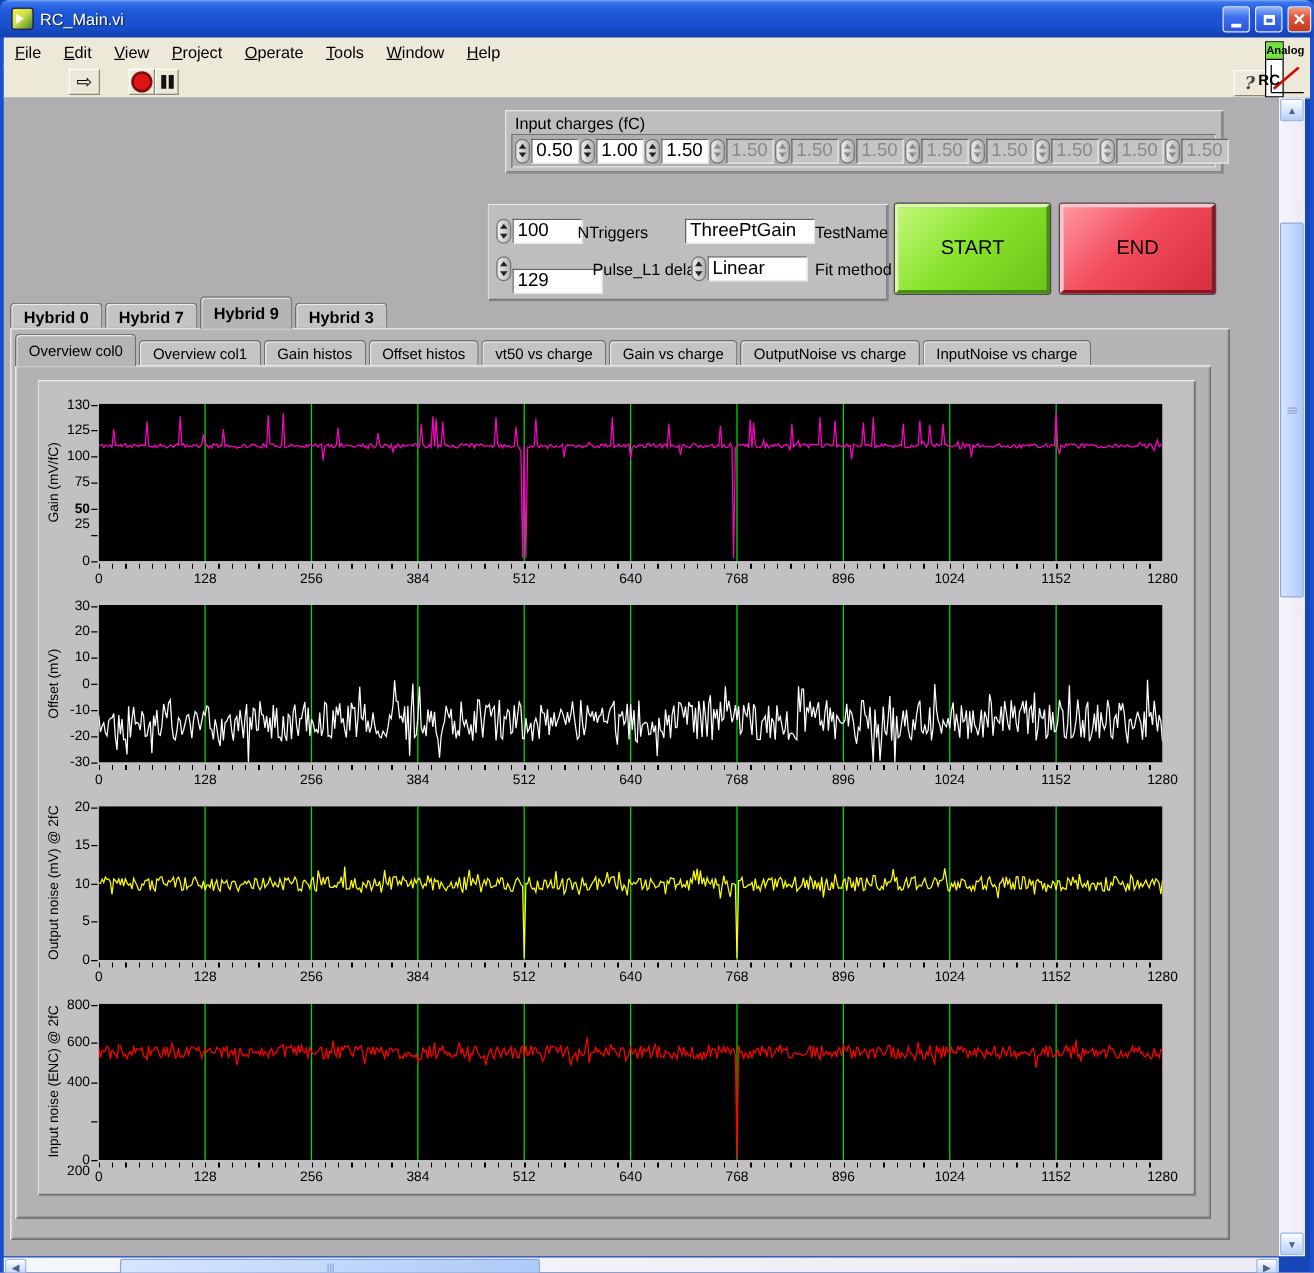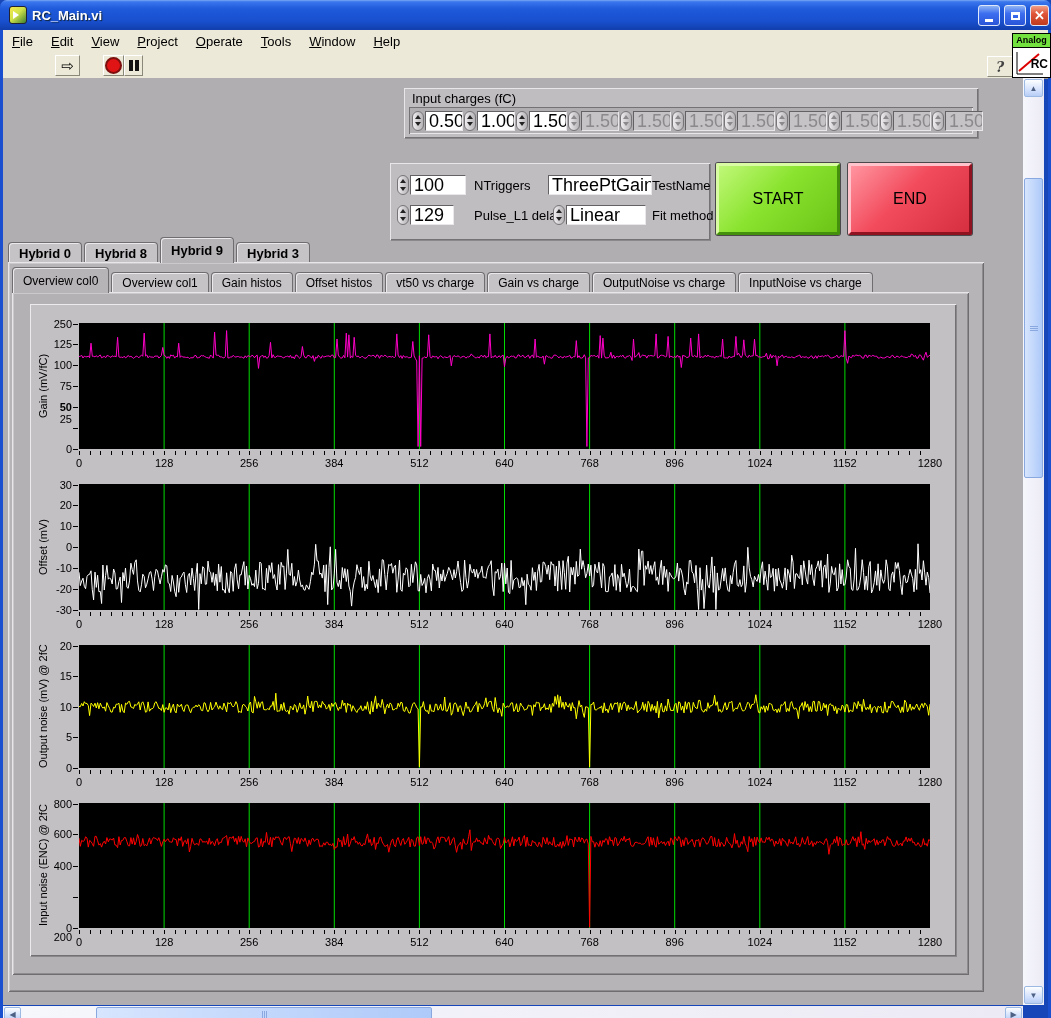--- a/index.html
+++ b/index.html
@@ -7,52 +7,52 @@
        font-family:"Liberation Sans",sans-serif;-webkit-font-smoothing:none}
   .abs{position:absolute}
   
   .titlebar{left:0;top:0;width:1051px;height:30px;border-radius:7px 7px 0 0;
     background:linear-gradient(180deg,#7ca9f5 0%,#3a76ec 6%,#1e5ada 30%,#1950cf 70%,#1240b0 96%);
     display:flex;align-items:center;color:#fff}
   .appicon{width:16px;height:16px;margin:0 5px 0 9px;border-radius:3px;
     background:linear-gradient(135deg,#f7e94c 0%,#cfe24a 45%,#3f7f2f 100%);border:1px solid #223;position:relative}
   .appicon:after{content:"";position:absolute;left:3px;top:4px;width:0;height:0;
     border-left:6px solid #fff;border-top:4px solid transparent;border-bottom:4px solid transparent}
-  .wtitle{font-size:13px;font-weight:bold;text-shadow:1px 1px 1px #123}
+  .wtitle{font-size:13px;font-weight:normal;text-shadow:1px 1px 1px #123}
   .winbtn{position:absolute;top:5px;width:22px;height:21px;border-radius:3px;border:1px solid #dfe8fb;
     background:linear-gradient(180deg,#8fb4f4,#3c6ef0 40%,#2a55d8);color:#fff;font-size:12px;
     display:flex;align-items:center;justify-content:center;box-sizing:border-box}
   .winbtn.close{background:linear-gradient(180deg,#f0a088,#e0563a 40%,#c03a1e);font-size:13px;font-weight:bold}
   .minglyph{width:8px;height:3px;background:#fff;margin-top:9px}
   .maxglyph{width:9px;height:8px;border:2px solid #fff;border-top-width:3px;box-sizing:border-box}
   .sideborder{top:30px;width:3px;height:988px;background:#1a4fd0}
   
   .menubar{left:3px;top:30px;width:1045px;height:22px;background:#ece9d8;display:flex;align-items:center;
     font-size:13px;color:#000;border-bottom:1px solid #dedbc8}
   .menu-item{padding:2px 9px;cursor:default}
   .toolbar{left:3px;top:52px;width:1045px;height:26px;background:#ece9d8;border-bottom:1px solid #9a9890}
   .tbtn{position:absolute;box-sizing:border-box;background:#ece9d8;border:1px solid;
     border-color:#fff #8a8878 #8a8878 #fff;display:flex;align-items:center;justify-content:center}
   .runglyph{font-size:15px;line-height:15px;color:#000}
   .stopglyph{width:13px;height:13px;border-radius:50%;background:#e01414;border:2px solid #7d0f0f}
   .pauseglyph{display:flex;gap:2px}
   .pauseglyph i{width:4px;height:11px;background:#111}
   .helpglyph{font-family:"DejaVu Serif",serif;font-style:italic;font-weight:bold;font-size:14px;color:#444}
-  .vi-icon{left:1012px;top:33px;width:39px;height:45px;background:#fff;border:1px solid #000;box-sizing:border-box}
+  .vi-icon{left:1012px;top:33px;width:15px;height:45px;background:#fff;border:1px solid #000;box-sizing:border-box}
   .vi-icon .top{height:13px;background:#73e23e;border-bottom:1px solid #000;font-size:9px;font-weight:bold;
     text-align:center;line-height:13px;color:#000}
   .vi-icon .body{position:relative;height:30px}
   .vi-icon .rc{position:absolute;right:2px;top:9px;font-size:12px;font-weight:bold;color:#000}
   
   .panel{left:3px;top:78px;width:1020px;height:927px;background:#b1aeb1}
   .lvbox{background:#c0bdc0;box-shadow:inset 1px 1px 0 #e8e6e8,inset -1px -1px 0 #747274,1px 1px 0 #8a888a}
   .lvrecess{background:#b1aeb1;box-shadow:inset 1px 1px 0 #747274,inset -1px -1px 0 #e8e6e8}
   .boxlabel{font-size:13px;color:#000}
   .field{box-sizing:border-box;height:20px;background:#fff;border:1px solid;border-color:#636163 #e9e7e9 #e9e7e9 #636163;
-    font-size:18px;line-height:18px;padding:0 3px;color:#000;overflow:hidden;white-space:nowrap}
+    font-size:15px;line-height:18px;padding:0 3px;color:#000;overflow:hidden;white-space:nowrap}
   .field.disabled{background:#c6c3c6;color:#8b898b}
   .spin{width:12px;height:20px;box-sizing:border-box;background:linear-gradient(90deg,#efedef,#b5b3b5);
     border:1px solid #77757 7;border:1px solid #777577;border-radius:6px;display:flex;flex-direction:column;
     align-items:center;justify-content:space-evenly}
   .spin i{width:0;height:0;border-left:3px solid transparent;border-right:3px solid transparent}
   .spin .up{border-bottom:4px solid #222}
   .spin .dn{border-top:4px solid #222}
   .spin.disabled .up{border-bottom-color:#8b898b}
   .spin.disabled .dn{border-top-color:#8b898b}
   .ctl-label{font-size:13px;color:#000;white-space:nowrap}
@@ -238,43 +238,43 @@
       </div>
   </div>
 </div>
 
 <div class="abs lvbox" style="left:390px;top:163px;width:320px;height:77px">
   <div class="spin abs" style="left:7px;top:12px">
       <i class="up"></i>
       <i class="dn"></i>
     </div>
   <div class="field abs" style="left:20px;top:12px;width:56px">100</div>
-  <div class="ctl-label abs" style="left:84px;top:15px">NTriggers</div>
+  <div class="ctl-label abs" style="left:72px;top:15px">NTriggers</div>
   <div class="spin abs" style="left:7px;top:42px">
       <i class="up"></i>
       <i class="dn"></i>
     </div>
-  <div class="field abs" style="left:20px;top:42px;width:44px">129</div>
+  <div class="field abs" style="left:20px;top:52px;width:72px">129</div>
   <div class="ctl-label abs" style="left:84px;top:45px">Pulse_L1 delay</div>
   <div class="field abs" style="left:158px;top:12px;width:104px">ThreePtGain</div>
   <div class="ctl-label abs" style="left:262px;top:15px">TestName</div>
   <div class="spin abs" style="left:163px;top:42px">
       <i class="up"></i>
       <i class="dn"></i>
     </div>
   <div class="field abs" style="left:176px;top:42px;width:80px">Linear</div>
   <div class="ctl-label abs" style="left:262px;top:45px">Fit method</div>
 </div>
 
 <div class="abs bigbtn start" style="left:716px;top:163px">START</div>
 <div class="abs bigbtn end" style="left:848px;top:163px">END</div>
 
 <div class="abs tabrow hybrid" style="left:8px;top:240px;height:23px" id="hybrid-tabs">
     <div class="tab">Hybrid 0</div>
-    <div class="tab">Hybrid 8</div>
+    <div class="tab">Hybrid 7</div>
     <div class="tab sel">Hybrid 9</div>
     <div class="tab">Hybrid 3</div>
   </div>
 <div class="abs tabbody" style="left:8px;top:262px;width:976px;height:730px"></div>
 <div class="abs tabrow views" style="left:12px;top:270px;height:23px" id="view-tabs">
     <div class="tab sel">Overview col0</div>
     <div class="tab">Overview col1</div>
     <div class="tab">Gain histos</div>
     <div class="tab">Offset histos</div>
     <div class="tab">vt50 vs charge</div>
@@ -293,21 +293,21 @@
       <div class="abs ytick" style="left: 44px; top: 413px;">25</div>
       <div class="abs ydash" style="left: 73px; top: 428px;"></div>
       <div class="abs ytick" style="left: 44px; top: 401px; font-weight: bold;">50</div>
       <div class="abs ydash" style="left: 73px; top: 407px;"></div>
       <div class="abs ytick" style="left: 44px; top: 380px;">75</div>
       <div class="abs ydash" style="left: 73px; top: 386px;"></div>
       <div class="abs ytick" style="left: 44px; top: 359px;">100</div>
       <div class="abs ydash" style="left: 73px; top: 365px;"></div>
       <div class="abs ytick" style="left: 44px; top: 338px;">125</div>
       <div class="abs ydash" style="left: 73px; top: 344px;"></div>
-      <div class="abs ytick" style="left: 44px; top: 317.5px;">250</div>
+      <div class="abs ytick" style="left: 44px; top: 317.5px;">130</div>
       <div class="abs ydash" style="left: 73px; top: 323.5px;"></div>
       <svg class="abs" style="left:79px;top:323px" width="851" height="126">
         <rect width="851" height="126" fill="#000000"></rect>
         <line x1="85.1" y1="0" x2="85.1" y2="126" stroke="#00dc00" stroke-width="1"></line>
         <line x1="170.2" y1="0" x2="170.2" y2="126" stroke="#00dc00" stroke-width="1"></line>
         <line x1="255.3" y1="0" x2="255.3" y2="126" stroke="#00dc00" stroke-width="1"></line>
         <line x1="340.4" y1="0" x2="340.4" y2="126" stroke="#00dc00" stroke-width="1"></line>
         <line x1="425.5" y1="0" x2="425.5" y2="126" stroke="#00dc00" stroke-width="1"></line>
         <line x1="510.6" y1="0" x2="510.6" y2="126" stroke="#00dc00" stroke-width="1"></line>
         <line x1="595.7" y1="0" x2="595.7" y2="126" stroke="#00dc00" stroke-width="1"></line>

